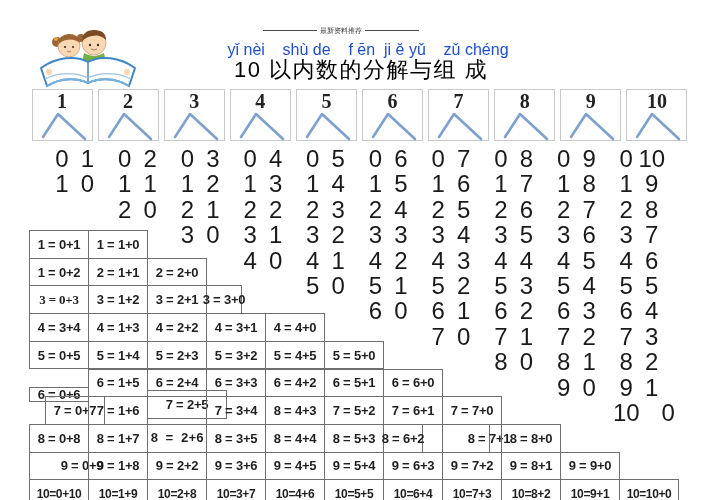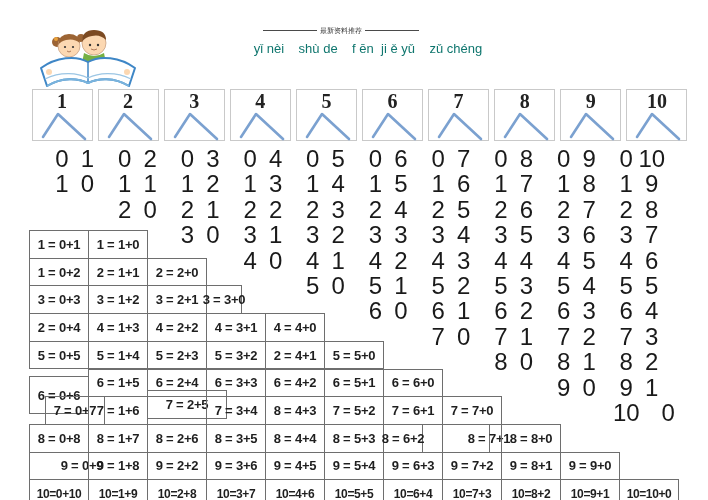--- a/index.html
+++ b/index.html
@@ -6,21 +6,21 @@
   .page{
     position:relative;width:708px;height:500px;background:#ffffff;overflow:hidden;
     font-family:"Liberation Sans",sans-serif;color:#1a1a1a;
   }
   .abs{position:absolute;}
   
   .watermark{top:27px;left:263px;width:156px;display:flex;align-items:center;gap:3px;}
   .wm-line{flex:1;border-top:1px solid #4a4a4a;height:0;}
   .wm-text{font-size:7px;color:#333;white-space:nowrap;line-height:7px;}
   
-  .pinyin{top:41px;left:368px;transform:translateX(-50%);font-size:13px;white-space:pre;color:#0f766e;}
+  .pinyin{top:41px;left:368px;transform:translateX(-50%);font-size:16px;white-space:pre;color:#1d4ed8;}
   .title{top:55px;left:361px;transform:translateX(-50%);font-size:22px;letter-spacing:1.5px;
          white-space:pre;color:#000;font-weight:400;}
   
   .nbox{position:absolute;box-sizing:border-box;border:1px solid #c9c9c9;background:#fff;}
   .nbox-num{text-align:center;font-family:"Liberation Serif",serif;font-weight:700;
             font-size:20px;line-height:20px;margin-top:1px;color:#222;}
   .nbox-caret{position:absolute;left:0;top:19px;width:61px;height:32px;}
   
   .gd{position:absolute;transform:translateX(-50%);font-size:24px;line-height:24px;
       white-space:nowrap;color:#1a1a1a;}
@@ -64,20 +64,21 @@
       <path d="M52,34 C40,27 20,29 5,40 L11,58 C26,49 42,50 52,55 C62,50 78,49 93,58 L99,40 C84,29 64,27 52,34 Z" fill="#ffffff" stroke="#3e86c6" stroke-width="2" stroke-linejoin="round"></path>
       <path d="M52,34 L52,55" stroke="#3e86c6" stroke-width="1.5"></path>
       <path d="M11,58 C26,49 42,50 52,55 C62,50 78,49 93,58" fill="none" stroke="#7ab4dd" stroke-width="2"></path>
       <path d="M9,51 C25,43 42,45 52,50 C62,45 79,43 95,51" fill="none" stroke="#9cc6e4" stroke-width="1.2"></path>
       <circle cx="13" cy="44" r="3" fill="#fcd8b2"></circle>
       <circle cx="91" cy="44" r="3" fill="#fcd8b2"></circle>
     </svg>
   </div>
 
   <div class="abs pinyin">yǐ nèi    shù de    f ēn  ji ě yǔ    zǔ chéng</div>
+  <div class="abs title">10 以内数的分解与组 成</div>
 
   <div class="abs" id="boxes" style="left:0;top:0;">
       <div class="nbox" style="left: 31.5px; top: 89px; width: 61px; height: 52px;">
         <div class="nbox-num">1</div>
         <div class="nbox-caret"><svg width="61" height="32" viewBox="0 0 61 32">
     <polyline points="10,28 25,5 52,30" fill="none" stroke="#7ba1d0" stroke-width="2.6" stroke-linecap="round" stroke-linejoin="round"></polyline>
           </svg></div>
       </div>
       <div class="nbox" style="left: 97.6px; top: 89px; width: 61px; height: 52px;">
         <div class="nbox-num">2</div>
@@ -265,53 +266,53 @@
       <div class="gd" style="left: 651.8px; top: 375.6px;">1</div>
       <div class="gd" style="left: 626.3px; top: 401px;">10</div>
       <div class="gd" style="left: 668.3px; top: 401px;">0</div>
     </div>
   <div class="abs" id="eqtable" style="left:0;top:0;">
       <div class="eq" style="left: 29px; top: 230px; width: 60px; height: 28.7px;">1 = 0+1</div>
       <div class="eq" style="left: 88px; top: 230px; width: 60px; height: 28.7px;">1 = 1+0</div>
       <div class="eq" style="left: 29px; top: 257.7px; width: 60px; height: 28.7px;">1 = 0+2</div>
       <div class="eq" style="left: 88px; top: 257.7px; width: 60px; height: 28.7px;">2 = 1+1</div>
       <div class="eq" style="left: 147px; top: 257.7px; width: 60px; height: 28.7px;">2 = 2+0</div>
-      <div class="eq" style="left: 29px; top: 285.4px; width: 60px; height: 28.7px;">3 = 0+3</div>
+      <div class="eq" style="left: 29px; top: 285.4px; width: 60px; height: 28.7px; font-family: Liberation Serif, serif;">3 = 0+3</div>
       <div class="eq" style="left: 88px; top: 285.4px; width: 60px; height: 28.7px;">3 = 1+2</div>
       <div class="eq" style="left: 147px; top: 285.4px; width: 60px; height: 28.7px;">3 = 2+1</div>
       <div class="eq" style="left: 206px; top: 285.4px; width: 36px; height: 28.7px;">3 = 3+0</div>
-      <div class="eq" style="left: 29px; top: 313.1px; width: 60px; height: 28.7px;">2 = 0+4</div>
+      <div class="eq" style="left: 29px; top: 313.1px; width: 60px; height: 28.7px;">4 = 3+4</div>
       <div class="eq" style="left: 88px; top: 313.1px; width: 60px; height: 28.7px;">4 = 1+3</div>
       <div class="eq" style="left: 147px; top: 313.1px; width: 60px; height: 28.7px;">4 = 2+2</div>
       <div class="eq" style="left: 206px; top: 313.1px; width: 60px; height: 28.7px;">4 = 3+1</div>
       <div class="eq" style="left: 265px; top: 313.1px; width: 60px; height: 28.7px;">4 = 4+0</div>
       <div class="eq" style="left: 29px; top: 340.8px; width: 60px; height: 28.7px;">5 = 0+5</div>
       <div class="eq" style="left: 88px; top: 340.8px; width: 60px; height: 28.7px;">5 = 1+4</div>
       <div class="eq" style="left: 147px; top: 340.8px; width: 60px; height: 28.7px;">5 = 2+3</div>
       <div class="eq" style="left: 206px; top: 340.8px; width: 60px; height: 28.7px;">5 = 3+2</div>
-      <div class="eq" style="left: 265px; top: 340.8px; width: 60px; height: 28.7px;">2 = 4+1</div>
+      <div class="eq" style="left: 265px; top: 340.8px; width: 60px; height: 28.7px;">5 = 4+5</div>
       <div class="eq" style="left: 324px; top: 340.8px; width: 60px; height: 28.7px;">5 = 5+0</div>
-      <div class="eq" style="left: 29px; top: 376px; width: 60px; height: 38px;">6 = 0+6</div>
+      <div class="eq" style="left: 29px; top: 387px; width: 60px; height: 15px;">6 = 0+6</div>
       <div class="eq" style="left: 88px; top: 368.5px; width: 60px; height: 28.7px;">6 = 1+5</div>
       <div class="eq" style="left: 147px; top: 368.5px; width: 60px; height: 28.7px;">6 = 2+4</div>
       <div class="eq" style="left: 206px; top: 368.5px; width: 60px; height: 28.7px;">6 = 3+3</div>
       <div class="eq" style="left: 265px; top: 368.5px; width: 60px; height: 28.7px;">6 = 4+2</div>
       <div class="eq" style="left: 324px; top: 368.5px; width: 60px; height: 28.7px;">6 = 5+1</div>
       <div class="eq" style="left: 383px; top: 368.5px; width: 60px; height: 28.7px;">6 = 6+0</div>
       <div class="eq" style="left: 45px; top: 396.2px; width: 60px; height: 28.7px;">7 = 0+7</div>
       <div class="eq" style="left: 88px; top: 396.2px; width: 60px; height: 28.7px;">7 = 1+6</div>
       <div class="eq" style="left: 147px; top: 390px; width: 80px; height: 28.7px;">7 = 2+5</div>
       <div class="eq" style="left: 206px; top: 396.2px; width: 60px; height: 28.7px;">7 = 3+4</div>
       <div class="eq" style="left: 265px; top: 396.2px; width: 60px; height: 28.7px;">8 = 4+3</div>
       <div class="eq" style="left: 324px; top: 396.2px; width: 60px; height: 28.7px;">7 = 5+2</div>
       <div class="eq" style="left: 383px; top: 396.2px; width: 60px; height: 28.7px;">7 = 6+1</div>
       <div class="eq" style="left: 442px; top: 396.2px; width: 60px; height: 28.7px;">7 = 7+0</div>
       <div class="eq" style="left: 29px; top: 423.9px; width: 60px; height: 28.7px;">8 = 0+8</div>
       <div class="eq" style="left: 88px; top: 423.9px; width: 60px; height: 28.7px;">8 = 1+7</div>
-      <div class="eq" style="left: 147px; top: 423.9px; width: 60px; height: 28.7px;">8 = 2+6</div>
+      <div class="eq" style="left: 147px; top: 423.9px; width: 60px; height: 28.7px; font-family: Liberation Mono, monospace;">8 = 2+6</div>
       <div class="eq" style="left: 206px; top: 423.9px; width: 60px; height: 28.7px;">8 = 3+5</div>
       <div class="eq" style="left: 265px; top: 423.9px; width: 60px; height: 28.7px;">8 = 4+4</div>
       <div class="eq" style="left: 324px; top: 423.9px; width: 60px; height: 28.7px;">8 = 5+3</div>
       <div class="eq" style="left: 383px; top: 423.9px; width: 40px; height: 28.7px;">8 = 6+2</div>
       <div class="eq" style="left: 442px; top: 423.9px; width: 48px; height: 28.7px; padding-left: 46px;">8 = 7+1</div>
       <div class="eq" style="left: 501px; top: 423.9px; width: 60px; height: 28.7px;">8 = 8+0</div>
       <div class="eq" style="left: 29px; top: 451.6px; width: 60px; height: 28.7px; padding-left: 46px;">9 = 0+9</div>
       <div class="eq" style="left: 88px; top: 451.6px; width: 60px; height: 28.7px;">9 = 1+8</div>
       <div class="eq" style="left: 147px; top: 451.6px; width: 60px; height: 28.7px;">9 = 2+2</div>
       <div class="eq" style="left: 206px; top: 451.6px; width: 60px; height: 28.7px;">9 = 3+6</div>

